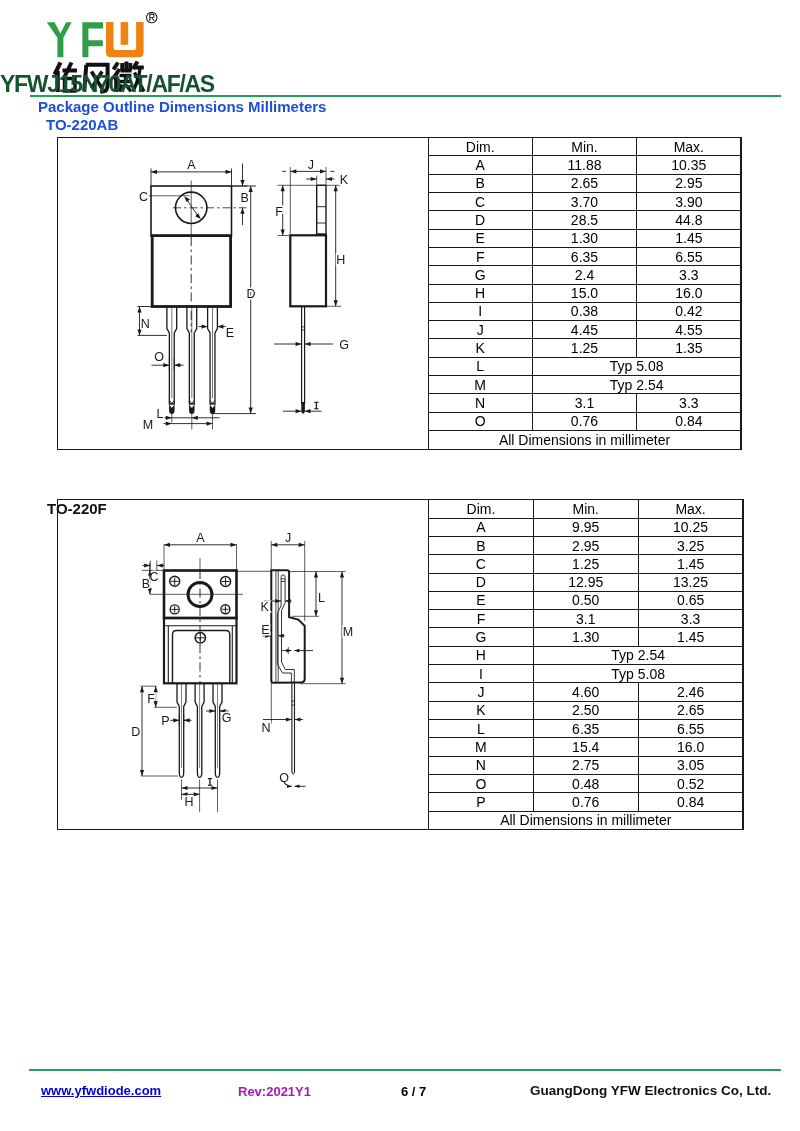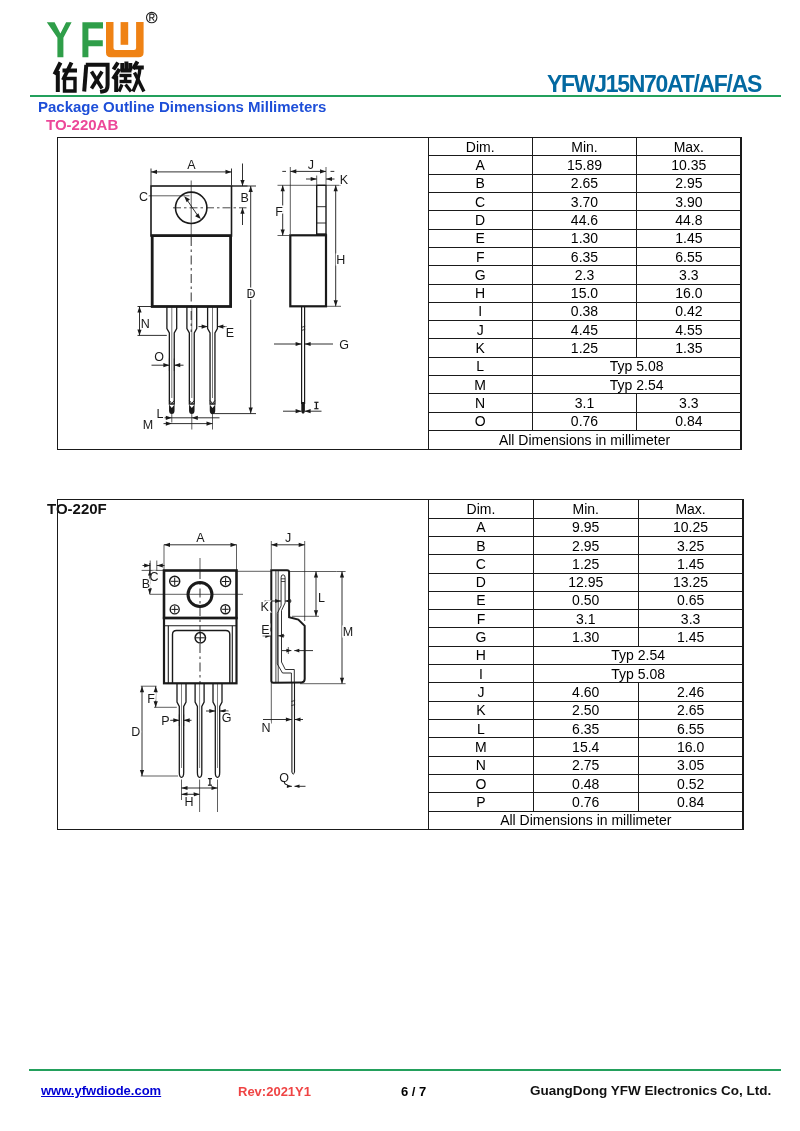--- a/index.html
+++ b/index.html
@@ -37,24 +37,24 @@
 <line x1="119.5" y1="75.5" x2="131.5" y2="75.5" stroke="#111" stroke-width="3.4"></line>
 <line x1="125.5" y1="75.5" x2="125.5" y2="81.5" stroke="#111" stroke-width="3.4"></line>
 <line x1="119.5" y1="81.5" x2="131.5" y2="81.5" stroke="#111" stroke-width="3.4"></line>
 <path d="M122,84.5 L119,91.5" stroke="#111" stroke-width="3.2" fill="none"></path>
 <path d="M125.5,84.5 L131,91.5" stroke="#111" stroke-width="3.2" fill="none"></path>
 <line x1="137.5" y1="61.5" x2="133" y2="69" stroke="#111" stroke-width="4.0"></line>
 <line x1="133.8" y1="67.5" x2="143.8" y2="67.5" stroke="#111" stroke-width="4.0"></line>
 <path d="M140,67.5 Q139.5,78 133,91.5" stroke="#111" stroke-width="3.4" fill="none"></path>
 <path d="M134.5,72.5 L143.9,91.5" stroke="#111" stroke-width="3.4" fill="none"></path>
 </svg>
-<div class="abs" style="left:0;right:39px;top:71px;text-align:right;font-size:23px;font-weight:bold;color:#0369a1;letter-spacing:-1.3px;">YFWJ15N70AT/AF/AS</div>
+<div class="abs" style="left:0;right:39px;top:71px;text-align:left;font-size:23px;font-weight:bold;color:#14532d;letter-spacing:-1.3px;">YFWJ15N70AT/AF/AS</div>
 <div class="abs" style="left:30px;top:94.5px;width:751px;height:2.5px;background:#23a05c;"></div>
 <div class="abs" style="left:38px;top:97.5px;font-size:15px;font-weight:bold;color:#1d4ed8;">Package Outline Dimensions Millimeters</div>
-<div class="abs" style="left:46px;top:116px;font-size:15px;font-weight:bold;color:#ec4899;">TO-220AB</div>
+<div class="abs" style="left:46px;top:116px;font-size:15px;font-weight:bold;color:#1d4ed8;">TO-220AB</div>
 <div class="abs" style="left:47px;top:500px;font-size:15px;font-weight:bold;color:#111;">TO-220F</div>
 
 <div class="abs" style="left:57px;top:137px;width:684px;height:312.5px;border:1.5px solid #1a1a1a;box-sizing:border-box;"></div>
 <div class="abs" style="left:57px;top:499.2px;width:685.5px;height:331px;border:1.5px solid #1a1a1a;box-sizing:border-box;"></div>
 
 <svg class="abs" width="800" height="1131" viewBox="0 0 800 1131" style="left:0;top:0">
 <rect x="151" y="186" width="80.5" height="50" stroke="#1a1a1a" stroke-width="1.6" fill="none"></rect>
 <rect x="152.2" y="235.6" width="78.4" height="70.9" stroke="#1a1a1a" stroke-width="2.8" fill="none"></rect>
 <circle cx="191.2" cy="207.8" r="15.7" stroke="#1a1a1a" stroke-width="1.6" fill="none"></circle>
 <line x1="185.5" y1="197.7" x2="198.3" y2="216.4" stroke="#1a1a1a" stroke-width="0.9"></line>
@@ -318,51 +318,51 @@
 
 <table class="abs" style="left:427.5px;top:137px;width:314px;height:312.5px;">
 <tbody>
       <tr>
         <td>Dim.</td>
         <td>Min.</td>
         <td>Max.</td>
       </tr>
 <tr>
         <td>A</td>
-        <td>15.89</td>
+        <td>11.88</td>
         <td>10.35</td>
       </tr>
 <tr>
         <td>B</td>
         <td>2.65</td>
         <td>2.95</td>
       </tr>
 <tr>
         <td>C</td>
         <td>3.70</td>
         <td>3.90</td>
       </tr>
 <tr>
         <td>D</td>
-        <td>44.6</td>
+        <td>28.5</td>
         <td>44.8</td>
       </tr>
 <tr>
         <td>E</td>
         <td>1.30</td>
         <td>1.45</td>
       </tr>
 <tr>
         <td>F</td>
         <td>6.35</td>
         <td>6.55</td>
       </tr>
 <tr>
         <td>G</td>
-        <td>2.3</td>
+        <td>2.4</td>
         <td>3.3</td>
       </tr>
 <tr>
         <td>H</td>
         <td>15.0</td>
         <td>16.0</td>
       </tr>
 <tr>
         <td>I</td>
         <td>0.38</td>
@@ -487,14 +487,14 @@
         <td>0.84</td>
       </tr>
 <tr>
         <td colspan="3">All Dimensions in millimeter</td>
       </tr>
 </tbody>
   </table>
 
 <div class="abs" style="left:29px;top:1068.5px;width:752px;height:2.6px;background:#23a05c;"></div>
 <div class="abs" style="left:41px;top:1083px;font-size:13px;font-weight:bold;color:#0000d4;text-decoration:underline;">www.yfwdiode.com</div>
-<div class="abs" style="left:238px;top:1084px;font-size:13px;font-weight:bold;color:#ef4444;">Rev:2021Y1</div>
+<div class="abs" style="left:238px;top:1084px;font-size:13px;font-weight:bold;color:#a21caf;">Rev:2021Y1</div>
 <div class="abs" style="left:401px;top:1084px;font-size:13px;font-weight:bold;color:#000000;">6 / 7</div>
 <div class="abs" style="left:530px;top:1083px;font-size:13.5px;font-weight:bold;color:#111;">GuangDong YFW Electronics Co, Ltd.</div>
 </body></html>

